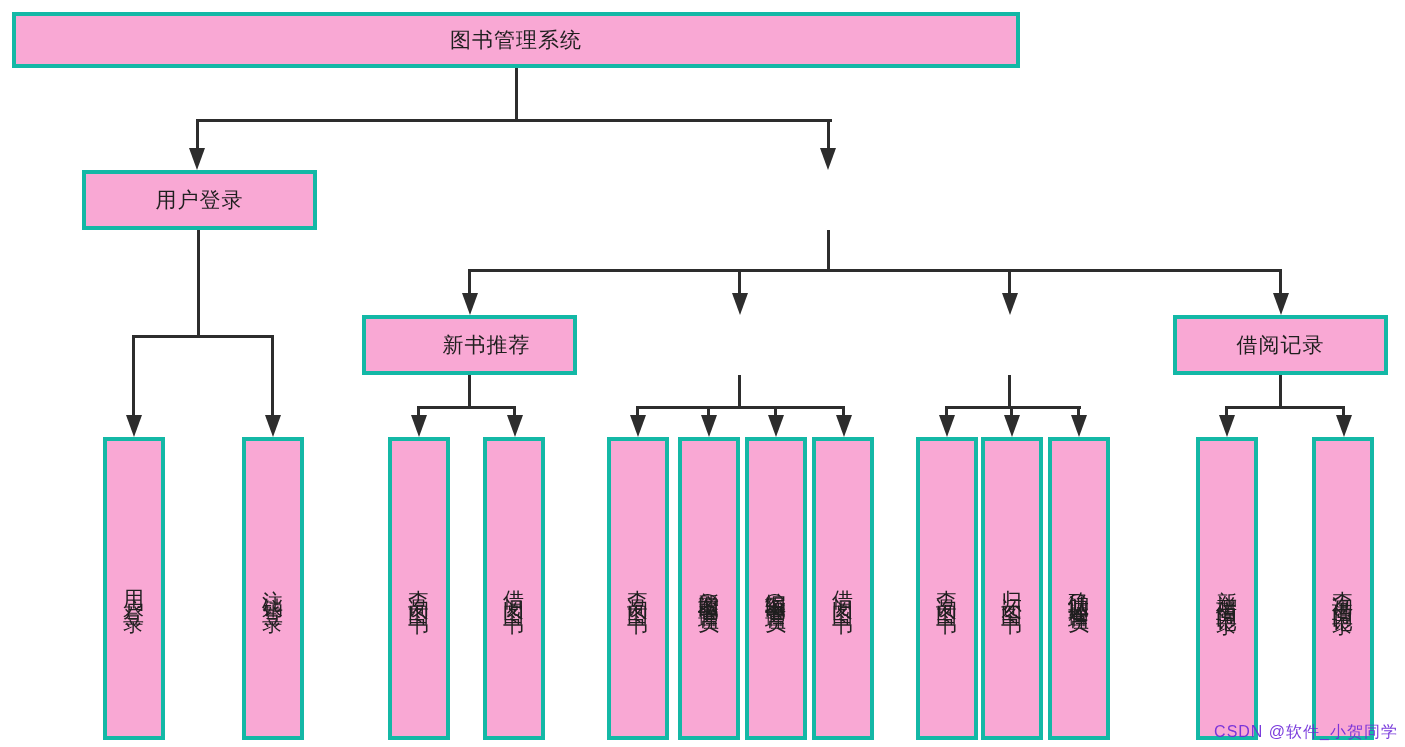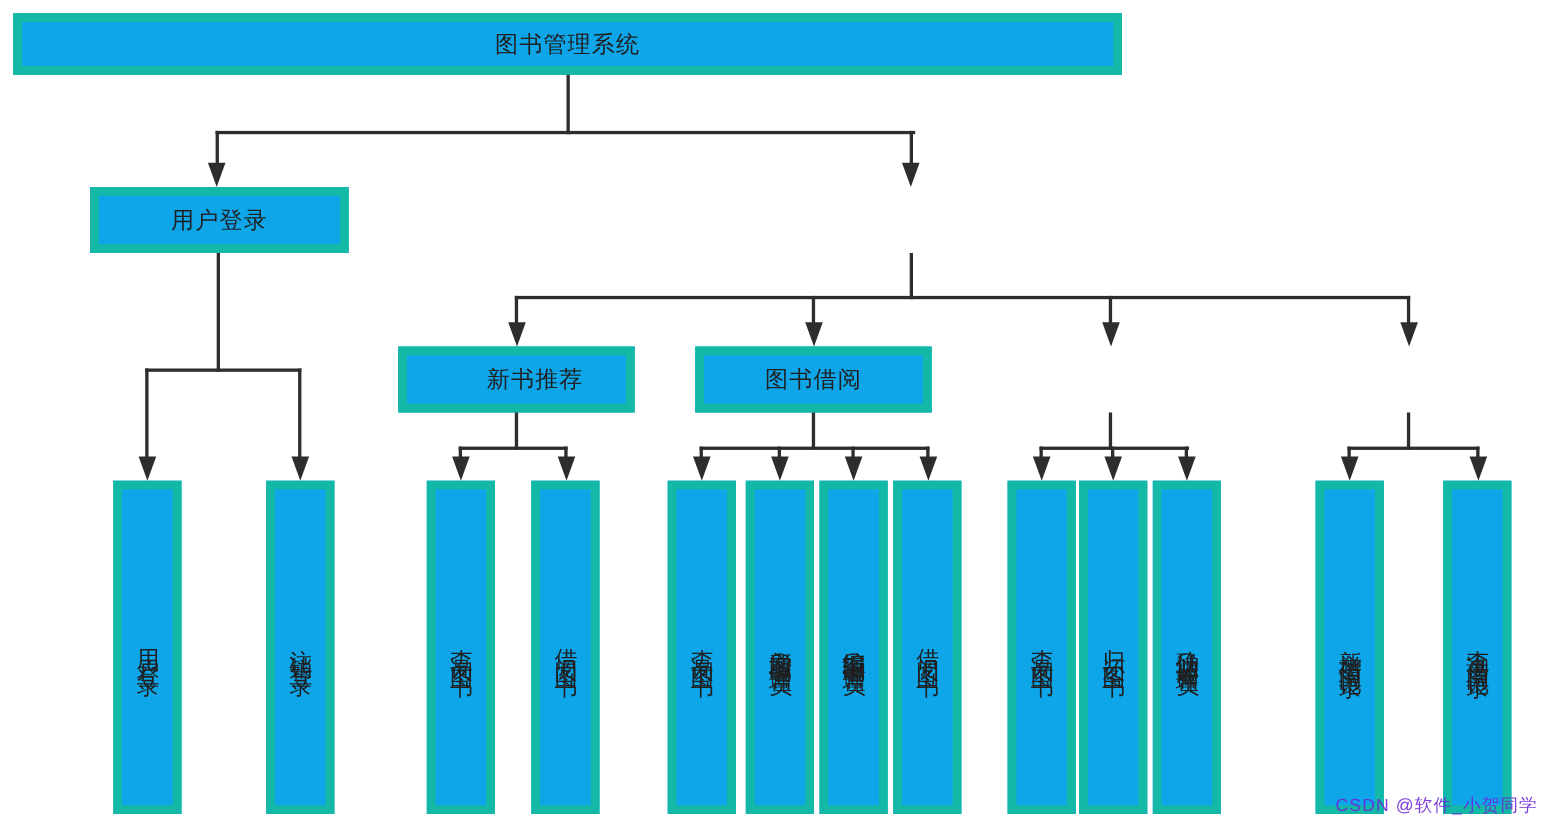--- a/index.html
+++ b/index.html
@@ -8,22 +8,22 @@
     width: 1405px;
     height: 747px;
     background: #ffffff;
     font-family: "Liberation Sans", sans-serif;
     color: #222222;
     overflow: hidden;
   }
   .box {
     position: absolute;
     box-sizing: border-box;
-    background: #0ea5e9;
-    border: 8px solid #14b8a6;
+    background: #f9a8d4;
+    border: 4px solid #14b8a6;
     display: flex;
     align-items: center;
     justify-content: center;
     font-size: 21px;
     letter-spacing: 1px;
     color: #1f1f1f;
     white-space: nowrap;
   }
   .vtext {
     writing-mode: vertical-rl;
@@ -80,21 +80,21 @@
   <div class="vline" style="left:468px; top:269px; height:26px;"></div>
   <div class="arrow" style="left:462px; top:293px;"></div>
   <div class="vline" style="left:738px; top:269px; height:26px;"></div>
   <div class="arrow" style="left:732px; top:293px;"></div>
   <div class="vline" style="left:1008px; top:269px; height:26px;"></div>
   <div class="arrow" style="left:1002px; top:293px;"></div>
   <div class="vline" style="left:1279px; top:269px; height:26px;"></div>
   <div class="arrow" style="left:1273px; top:293px;"></div>
 
   <div class="box" style="left:362px; top:315px; width:215px; height:60px;padding-left:34px;">新书推荐</div>
-  <div class="box" style="left:632px; top:315px; width:215px; height:60px;">图书借阅</div>
+  <div class="box" style="left:1173px; top:315px; width:215px; height:60px;">借阅记录</div>
 
   <div class="vline" style="left:468px; top:375px; height:34px;"></div>
   <div class="hline" style="left:417px; top:406px; width:99px;"></div>
   <div class="vline" style="left:417px; top:406px; height:12px;"></div>
   <div class="arrow" style="left:411px; top:415px;"></div>
   <div class="vline" style="left:513px; top:406px; height:12px;"></div>
   <div class="arrow" style="left:507px; top:415px;"></div>
 
   <div class="vline" style="left:738px; top:375px; height:34px;"></div>
   <div class="hline" style="left:636px; top:406px; width:209px;"></div>

